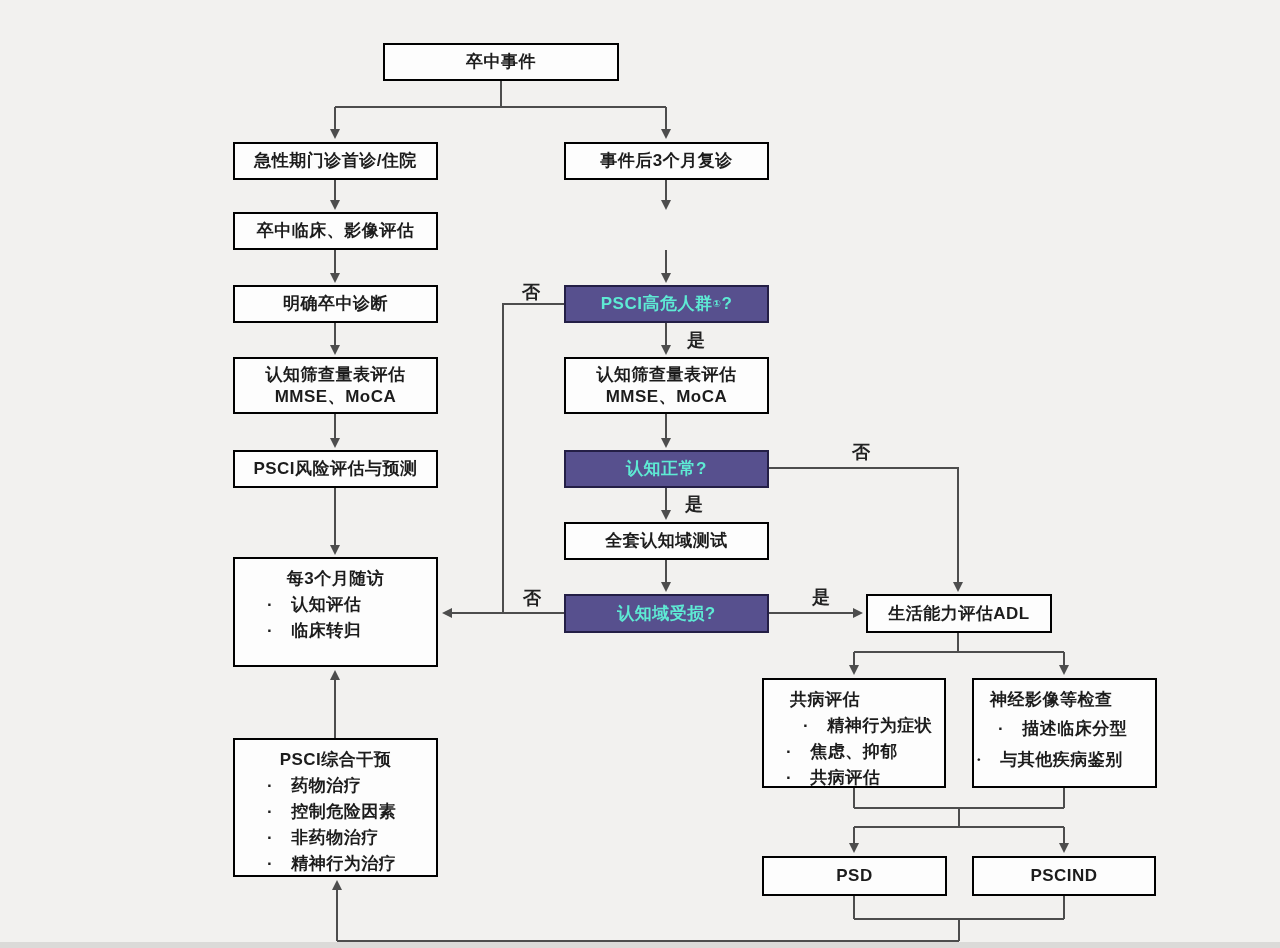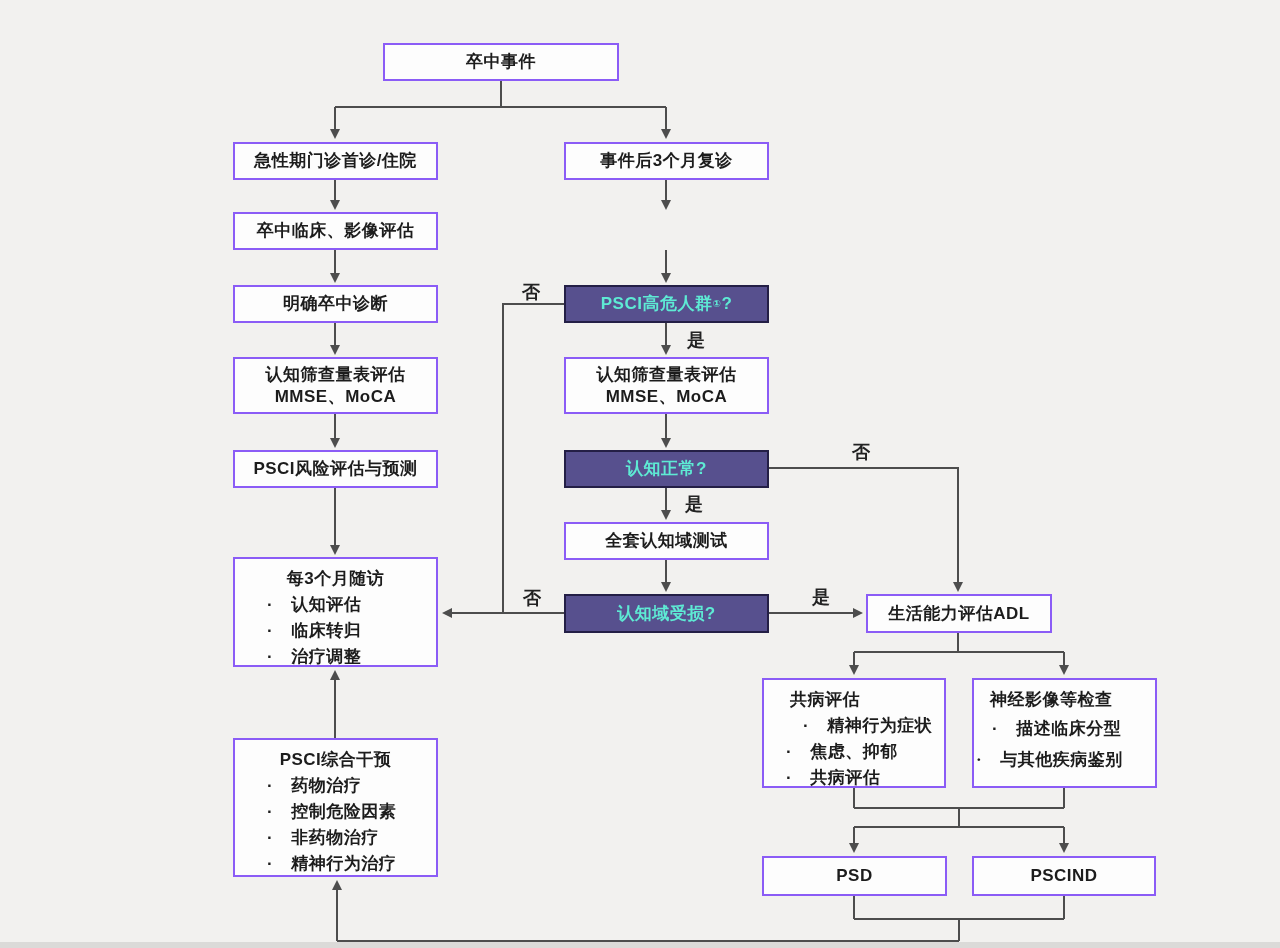--- a/index.html
+++ b/index.html
@@ -10,21 +10,21 @@
   #canvas {
     position:relative;
     width:1280px; height:948px;
     background:#f2f1ef;
     overflow:hidden;
   }
   svg.connectors { position:absolute; left:0; top:0; width:1280px; height:948px; }
   .box {
     position:absolute;
     background:#fdfdfd;
-    border:2px solid #8b5cf6;
+    border:2px solid #000000;
     box-sizing:border-box;
     display:flex; flex-direction:column;
     align-items:center; justify-content:center;
     font-size:17px; font-weight:600;
     color:#1c1c1c; text-align:center;
     line-height:22px;
     letter-spacing:0.5px;
   }
   .decision {
     background:#57508e;
@@ -111,21 +111,20 @@
     <div>认知筛查量表评估</div>
     <div>MMSE、MoCA</div>
   </div>
 
   <div class="box" style="left:233px; top:450px; width:205px; height:38px;">PSCI风险评估与预测</div>
 
   <div class="box listbox" style="left:233px; top:557px; width:205px; height:110px;">
     <div class="title">每3个月随访</div>
     <div class="li">认知评估</div>
     <div class="li">临床转归</div>
-    <div class="li">治疗调整</div>
   </div>
 
   <div class="box listbox" style="left:233px; top:738px; width:205px; height:139px;">
     <div class="title">PSCI综合干预</div>
     <div class="li">药物治疗</div>
     <div class="li">控制危险因素</div>
     <div class="li">非药物治疗</div>
     <div class="li">精神行为治疗</div>
   </div>
 
@@ -153,21 +152,21 @@
 
   <div class="box listbox left-title" style="left:762px; top:678px; width:184px; height:110px;">
     <div class="title">共病评估</div>
     <div class="li" style="padding-left:39px;">精神行为症状</div>
     <div class="li" style="padding-left:22px;">焦虑、抑郁</div>
     <div class="li" style="padding-left:22px;">共病评估</div>
   </div>
 
   <div class="box listbox left-title" style="left:972px; top:678px; width:185px; height:110px;">
     <div class="title" style="padding-left:16px;">神经影像等检查</div>
-    <div class="li roomy" style="padding-left:18px;">描述临床分型</div>
+    <div class="li roomy" style="padding-left:24px;">描述临床分型</div>
     <div class="li roomy" style="padding-left:2px;font-family:Liberation Serif, serif;">与其他疾病鉴别</div>
   </div>
 
   <div class="box" style="left:762px; top:856px; width:185px; height:40px;">PSD</div>
 
   <div class="box" style="left:972px; top:856px; width:184px; height:40px;">PSCIND</div>
 
   <span class="branch-label" style="left:531px; top:292px;">否</span>
   <span class="branch-label" style="left:696px; top:340px;">是</span>
   <span class="branch-label" style="left:861px; top:452px;">否</span>

